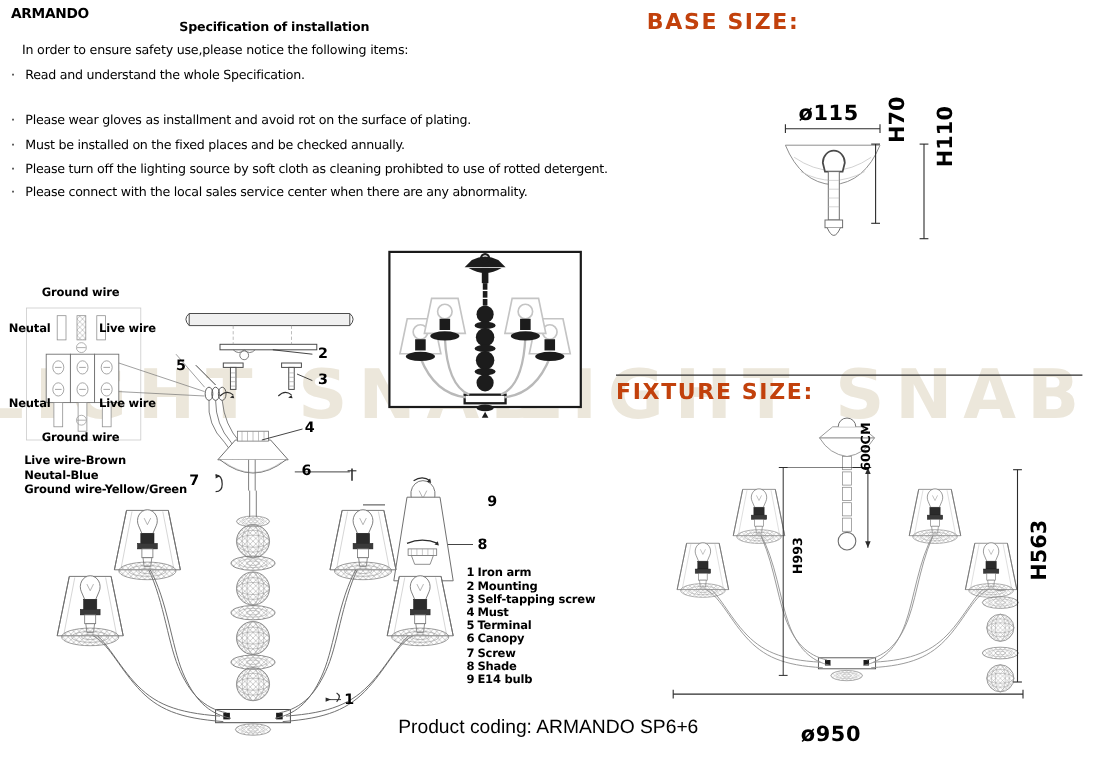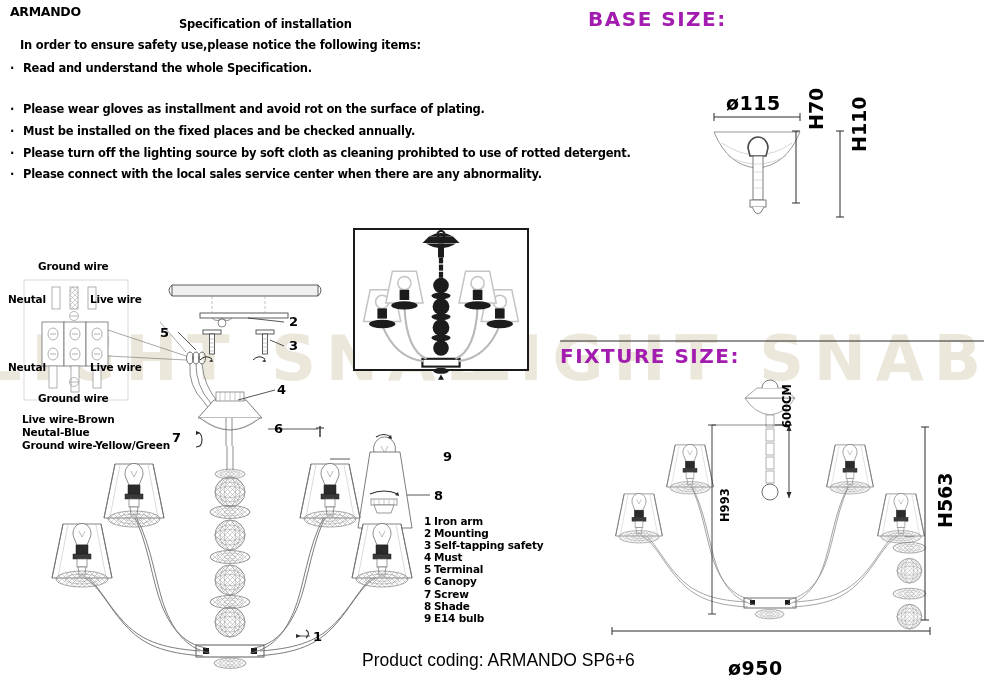--- a/index.html
+++ b/index.html
@@ -48,51 +48,50 @@
     left: 10px; top: 4px;
     font-size: 12.5px;
     font-weight: bold;
     letter-spacing: -0.3px;
   }
   .spec-title {
     left: 163px; top: 17px;
     font-size: 11.5px;
     font-weight: bold;
     letter-spacing: -0.2px;
-    margin-left: 16px;
   }
   .spec-intro {
     left: 20px; top: 38px;
     font-size: 11.5px;
-    font-weight: bold;
+    font-weight: normal;
     letter-spacing: -0.2px;
   }
   .bullet-row {
     position: absolute;
     z-index: 3;
     left: 10px;
     font-size: 11.5px;
-    font-weight: bold;
+    font-weight: normal;
     letter-spacing: -0.25px;
     white-space: nowrap;
     color: #000;
     font-family: "DejaVu Sans", sans-serif;
   }
   .bullet-row .dot {
     display: inline-block;
     width: 13px;
     color: #000;
   }
 
   .size-head {
     font-family: "DejaVu Sans", sans-serif;
     font-size: 20px;
     font-weight: bold;
     letter-spacing: 1.5px;
-    color: #a21caf;
+    color: #c2410c;
   }
   .base-head { left: 588px; top: 7px; }
   .fixture-head { left: 560px; top: 344px; }
 
   .dim {
     position: absolute;
     z-index: 3;
     font-family: "DejaVu Sans", sans-serif;
     font-weight: bold;
     color: #000;
@@ -612,21 +611,21 @@
   <div class="callout" style="left:160px; top:325px">5</div>
   <div class="callout" style="left:274px; top:421px">6</div>
   <div class="callout" style="left:172px; top:430px">7</div>
   <div class="callout" style="left:434px; top:488px">8</div>
   <div class="callout" style="left:443px; top:449px">9</div>
   <div class="callout" style="left:313px; top:629px">1</div>
 
   <div class="legend">
     <div><span class="num">1</span><span>Iron arm</span></div>
     <div><span class="num">2</span><span>Mounting</span></div>
-    <div><span class="num">3</span><span>Self-tapping safety</span></div>
+    <div><span class="num">3</span><span>Self-tapping screw</span></div>
     <div><span class="num">4</span><span>Must</span></div>
     <div><span class="num">5</span><span>Terminal</span></div>
     <div><span class="num">6</span><span>Canopy</span></div>
     <div><span class="num">7</span><span>Screw</span></div>
     <div><span class="num">8</span><span>Shade</span></div>
     <div><span class="num">9</span><span>E14 bulb</span></div>
   </div>
 
   <div class="txt size-head base-head">BASE SIZE:</div>
   <div class="txt size-head fixture-head">FIXTURE SIZE:</div>

